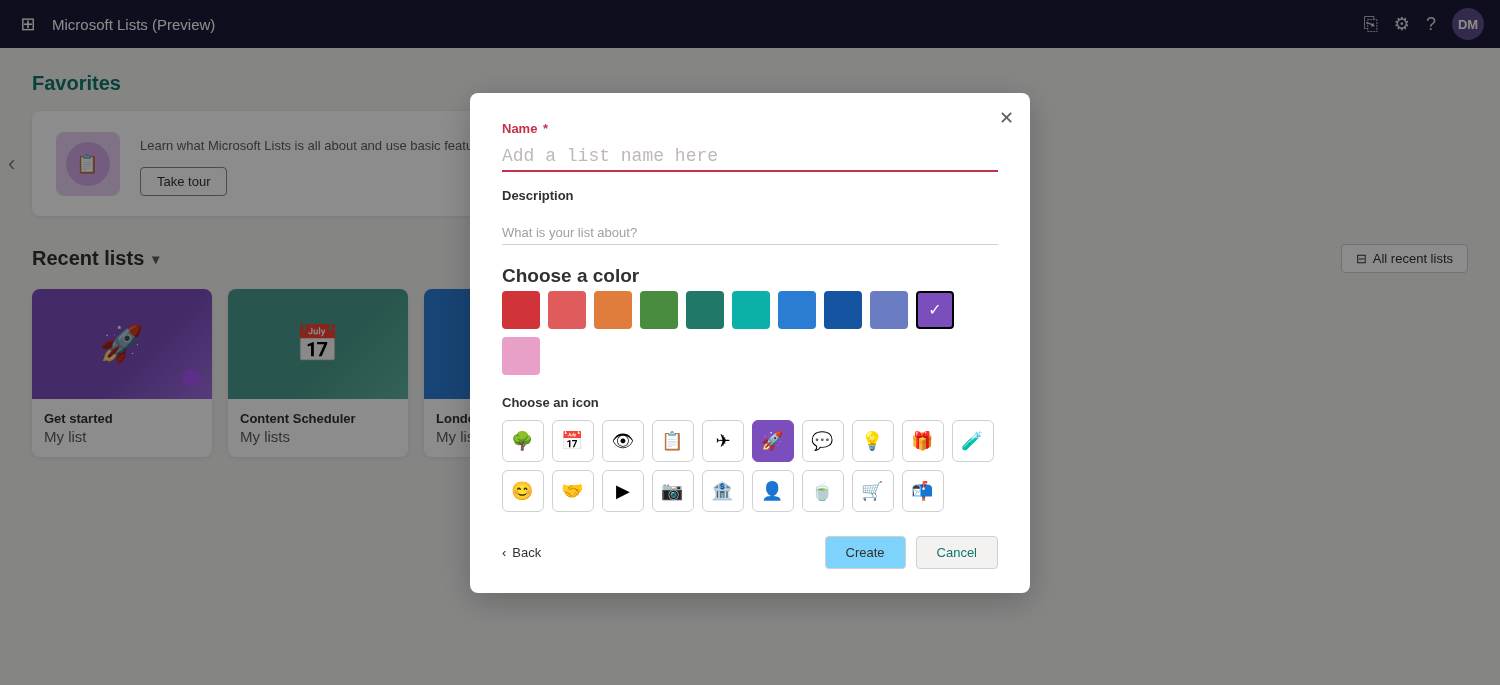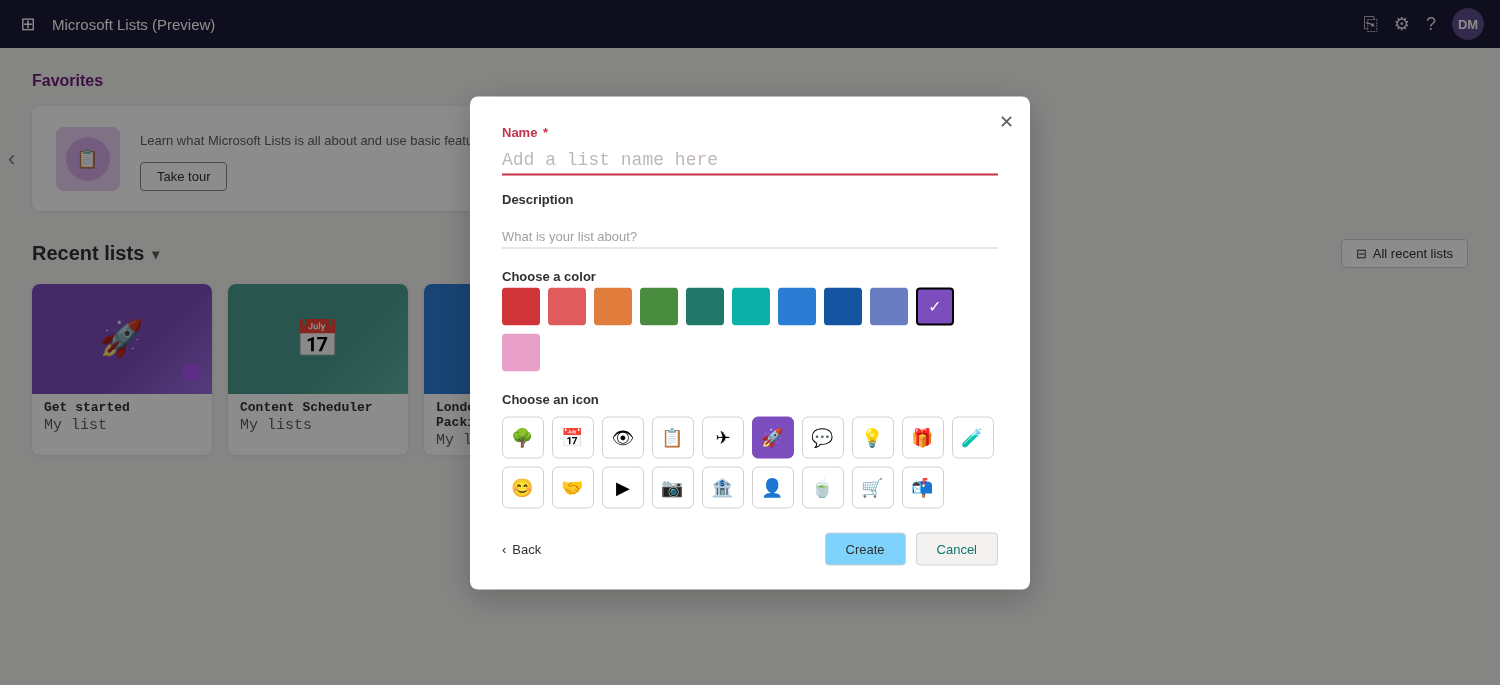--- a/index.html
+++ b/index.html
@@ -50,21 +50,21 @@
 
     
     .main {
       padding: 24px 32px;
       height: calc(685px - 48px);
       overflow: hidden;
     }
 
     
     .section-title {
-      font-size: 16px; font-weight: 600; color: #701a75; margin-bottom: 16px;
+      font-size: 20px; font-weight: 600; color: #0f766e; margin-bottom: 16px;
     }
 
     .favorites-card {
       background: #fff;
       border-radius: 8px;
       display: flex;
       align-items: center;
       padding: 20px 24px;
       gap: 20px;
       max-width: 520px;
@@ -140,22 +140,21 @@
       position: relative;
     }
     .list-card-thumb.purple { background: linear-gradient(135deg, #7c4dbc 60%, #9c6de0); }
     .list-card-thumb.teal { background: linear-gradient(135deg, #4a9c8c 60%, #5fb3a2); }
     .list-card-thumb.blue { background: linear-gradient(135deg, #2b7cd3 60%, #4a95e8); }
     .list-card-dot {
       position: absolute; right: 12px; bottom: 12px;
       width: 18px; height: 18px; border-radius: 50%; background: #a855f7;
     }
     .list-card-body {
-      padding: 6px 12px;
-      font-family: Liberation Mono, monospace;
+      padding: 12px 12px;
     }
     .list-card-name {
       font-size: 13px; font-weight: 600; color: #323130;
     }
     .list-card-owner {
       font-size: 15px; color: #605e5c; margin-top: 2px;
     }
 
     
     .overlay {
@@ -197,21 +196,21 @@
       font-size: 13px; font-weight: 600; color: #323130; margin-bottom: 18px;
     }
     .dialog-desc-input {
       width: 100%; border: none; border-bottom: 1.5px solid #d0d0d0;
       outline: none; font-size: 13px; color: #323130;
       padding: 4px 0; margin-bottom: 20px; background: transparent;
     }
     .dialog-desc-input::placeholder { color: #a0a0a0; }
 
     .color-section-label {
-      font-size: 13px; font-weight: 600; color: #323130; margin-bottom: 4px;
+      font-size: 19px; font-weight: 600; color: #323130; margin-bottom: 4px;
     }
     .color-swatches {
       display: flex; gap: 8px; flex-wrap: wrap; margin-bottom: 20px;
     }
     .color-swatch {
       width: 38px; height: 38px; border-radius: 4px; cursor: pointer;
       border: 2px solid transparent;
       display: flex; align-items: center; justify-content: center;
     }
     .color-swatch.selected { border-color: #000; }

